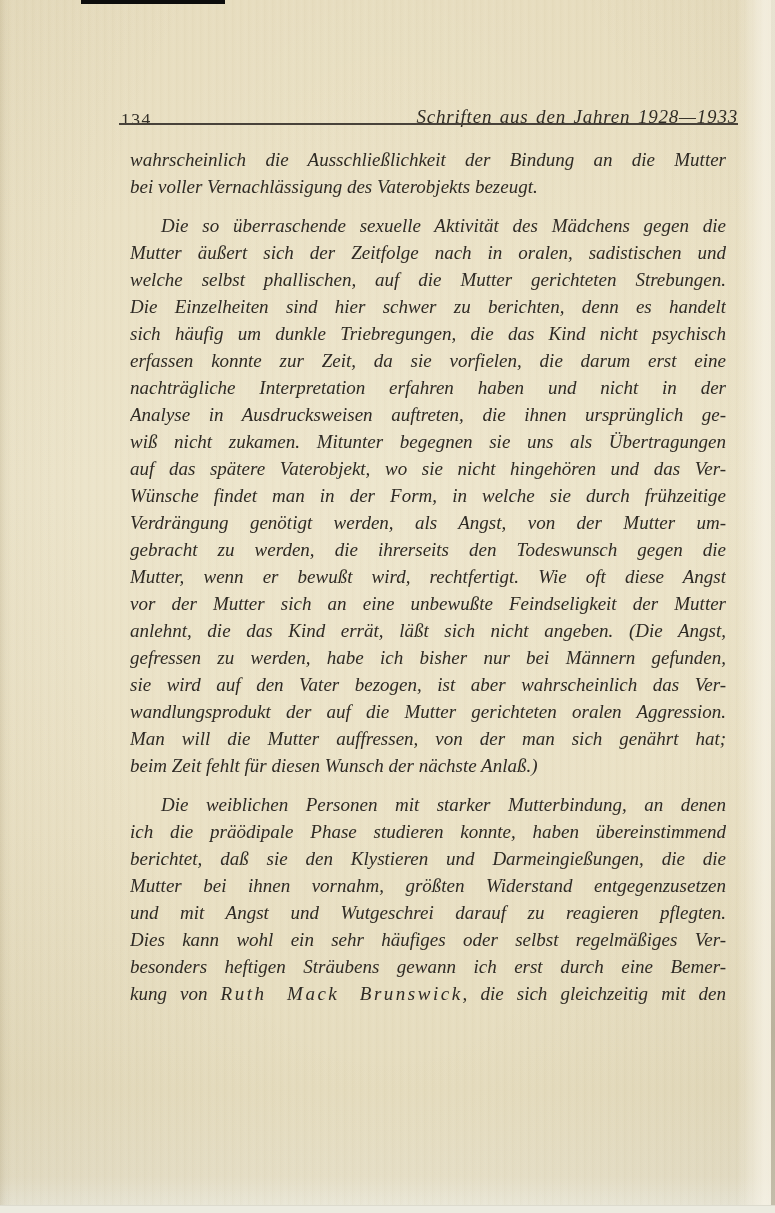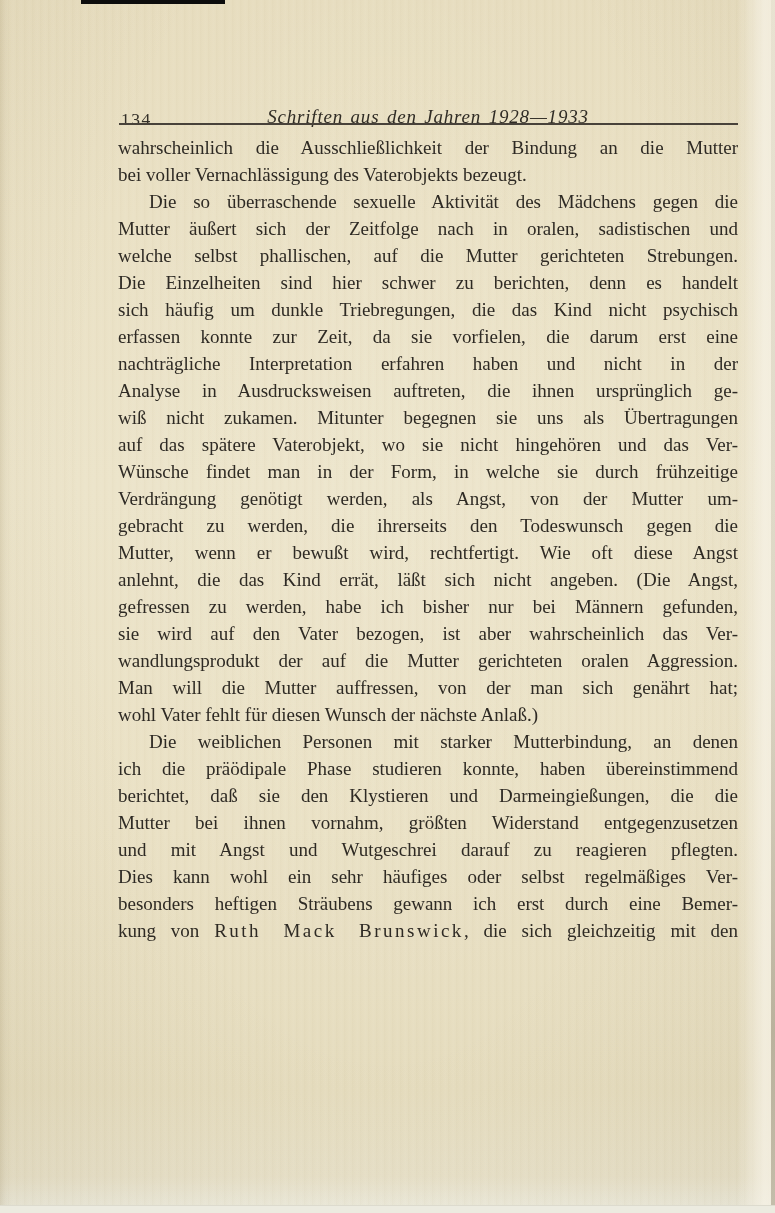--- a/index.html
+++ b/index.html
@@ -56,34 +56,34 @@
     position: absolute; left: 118px; top: 95px; width: 620px; height: 26px;
     color: #332f28;
     margin-top: 11px;
   }
   .page-num {
     position: absolute; left: 3px; top: 3px;
     font-size: 17.5px; letter-spacing: 1.5px; color: #332f28;
   }
   .running-title {
     position: absolute; left: 0; top: 0; width: 100%;
-    text-align: center; font-style: italic;
+    text-align: right; font-style: italic;
     font-size: 19px; letter-spacing: 0.8px; word-spacing: 2px;
     color: #302c25;
   }
   .header-rule {
     position: absolute; left: 119px; top: 123px; width: 619px; height: 2px;
     background: #48423a;
   }
 
   .body-text {
     position: absolute; left: 118px; top: 134px; width: 620px;
     font-size: 19px; line-height: 27px; color: #2e2a24;
   }
-  .paragraph { margin: 0; }
+  .paragraph { margin: 12px; font-style: italic; }
   .text-line {
     height: 27px; overflow: hidden;
     white-space: nowrap;
     text-align: justify;
     text-align-last: justify;
   }
   .text-line.last-line { text-align-last: left; }
   .text-line.indented { text-indent: 31px; }
   .letterspaced { letter-spacing: 2.5px; word-spacing: 5px; }
 </style>
@@ -117,26 +117,27 @@
         <div class="text-line">sich häufig um dunkle Triebregungen, die das Kind nicht psychisch</div>
         <div class="text-line">erfassen konnte zur Zeit, da sie vorfielen, die darum erst eine</div>
         <div class="text-line">nachträgliche Interpretation erfahren haben und nicht in der</div>
         <div class="text-line">Analyse in Ausdrucksweisen auftreten, die ihnen ursprünglich ge-</div>
         <div class="text-line">wiß nicht zukamen. Mitunter begegnen sie uns als Übertragungen</div>
         <div class="text-line">auf das spätere Vaterobjekt, wo sie nicht hingehören und das Ver-</div>
         <div class="text-line">Wünsche findet man in der Form, in welche sie durch frühzeitige</div>
         <div class="text-line">Verdrängung genötigt werden, als Angst, von der Mutter um-</div>
         <div class="text-line">gebracht zu werden, die ihrerseits den Todeswunsch gegen die</div>
         <div class="text-line">Mutter, wenn er bewußt wird, rechtfertigt. Wie oft diese Angst</div>
+        <div class="text-line">vor der Mutter sich an eine unbewußte Feindseligkeit der Mutter</div>
         <div class="text-line">anlehnt, die das Kind errät, läßt sich nicht angeben. (Die Angst,</div>
         <div class="text-line">gefressen zu werden, habe ich bisher nur bei Männern gefunden,</div>
         <div class="text-line">sie wird auf den Vater bezogen, ist aber wahrscheinlich das Ver-</div>
         <div class="text-line">wandlungsprodukt der auf die Mutter gerichteten oralen Aggression.</div>
         <div class="text-line">Man will die Mutter auffressen, von der man sich genährt hat;</div>
-        <div class="text-line last-line">wohl Vater fehlt für diesen Wunsch der nächste Anlaß.)</div>
+        <div class="text-line last-line">beim Zeit fehlt für diesen Wunsch der nächste Anlaß.)</div>
       </div>
       <div class="paragraph">
         <div class="text-line indented">Die weiblichen Personen mit starker Mutterbindung, an denen</div>
         <div class="text-line">ich die präödipale Phase studieren konnte, haben übereinstimmend</div>
         <div class="text-line">berichtet, daß sie den Klystieren und Darmeingießungen, die die</div>
         <div class="text-line">Mutter bei ihnen vornahm, größten Widerstand entgegenzusetzen</div>
         <div class="text-line">und mit Angst und Wutgeschrei darauf zu reagieren pflegten.</div>
         <div class="text-line">Dies kann wohl ein sehr häufiges oder selbst regelmäßiges Ver-</div>
         <div class="text-line">besonders heftigen Sträubens gewann ich erst durch eine Bemer-</div>
         <div class="text-line">kung von <span class="letterspaced">Ruth Mack Brunswick</span>, die sich gleichzeitig mit den</div>

